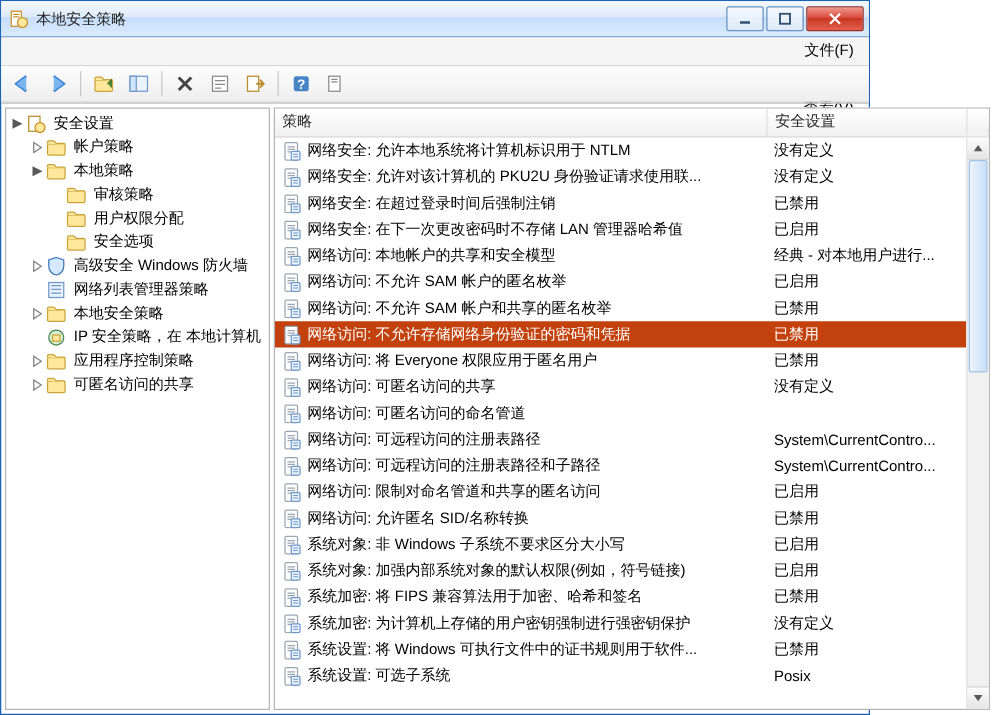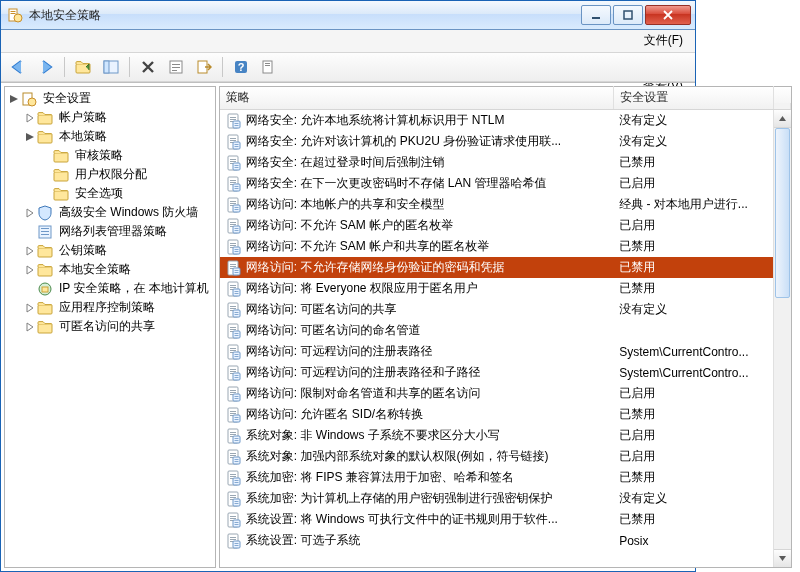--- a/index.html
+++ b/index.html
@@ -465,33 +465,20 @@
           <span class="expander">
               <svg width="10" height="10" viewBox="0 0 10 10">
                 <path d="M2 1 L8 5 L2 9 Z" fill="none" stroke="#808080"></path>
               </svg>
             </span>
           <span class="icon">
               <svg width="16" height="16" viewBox="0 0 16 16">
                 <use href="#folder-icon-g"></use>
               </svg>
             </span>
-          <span class="label">公钥策略</span>
-        </div>
-        <div class="tree-row" style="padding-left:18px">
-          <span class="expander">
-              <svg width="10" height="10" viewBox="0 0 10 10">
-                <path d="M2 1 L8 5 L2 9 Z" fill="none" stroke="#808080"></path>
-              </svg>
-            </span>
-          <span class="icon">
-              <svg width="16" height="16" viewBox="0 0 16 16">
-                <use href="#folder-icon-g"></use>
-              </svg>
-            </span>
           <span class="label">本地安全策略</span>
         </div>
         <div class="tree-row" style="padding-left:18px">
           <span class="expander"></span>
           <span class="icon">
               <svg width="16" height="16" viewBox="0 0 16 16">
                 <circle cx="8" cy="8" r="6" fill="#d7efd7" stroke="#4b8a4b"></circle>
                 <rect x="5" y="6" width="6" height="5" fill="#ffe79c" stroke="#c9a43a"></rect>
               </svg>
             </span>

